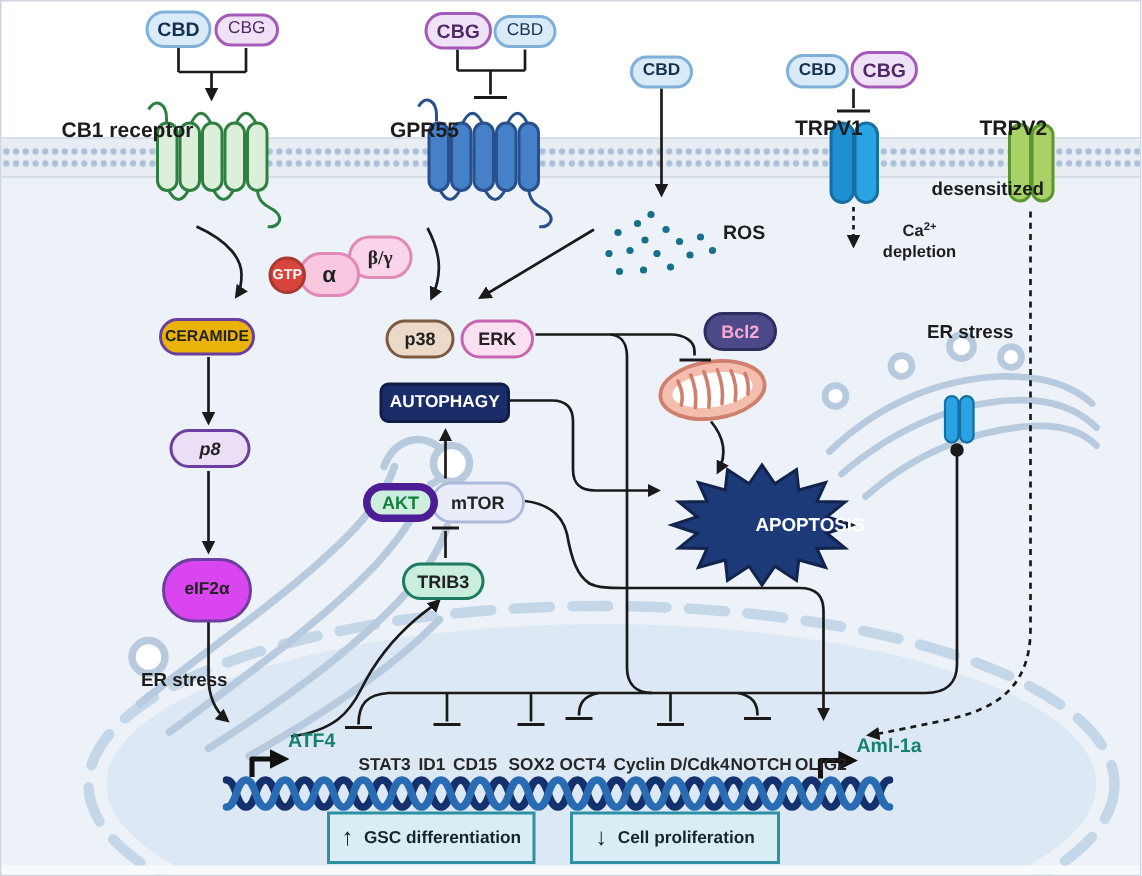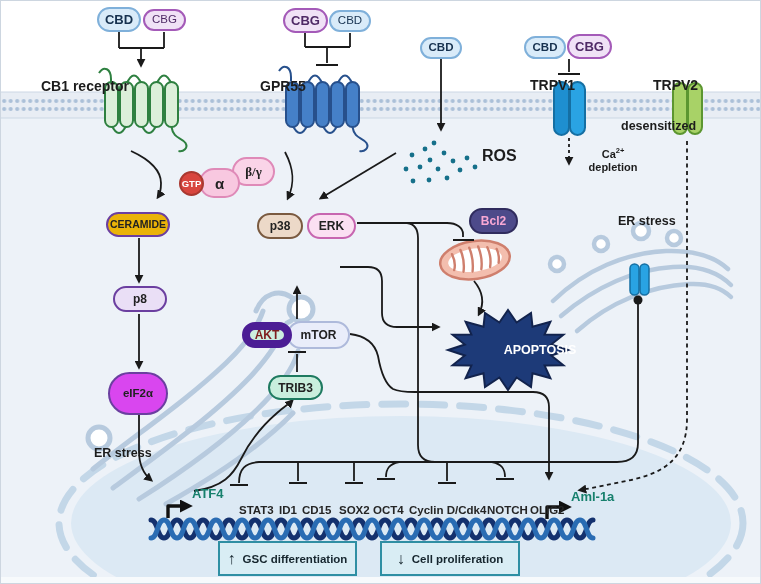--- a/index.html
+++ b/index.html
@@ -221,40 +221,41 @@
 <div class="pill" style="left:419px;top:36px;width:42px;height:22px;background:#d9ebf9;border:2px solid #7fb0da;color:#16314f;font-size:11.5px;font-weight:600;">CBD</div>
 <div class="pill" style="left:523px;top:35px;width:42px;height:23px;background:#d9ebf9;border:2px solid #7fb0da;color:#16314f;font-size:11.5px;font-weight:600;">CBD</div>
 <div class="pill" style="left:566px;top:33px;width:45px;height:25px;background:#f0e2f6;border:2px solid #a45ab8;color:#4f2a66;font-size:13px;">CBG</div>
 
 <div class="lbl" style="left:8px;top:78px;font-size:14px;">CB1 receptor</div>
 <div class="lbl" style="left:227px;top:78px;font-size:14px;">GPR55</div>
 <div class="lbl" style="left:497px;top:77px;font-size:14px;">TRPV1</div>
 <div class="lbl" style="left:620px;top:77px;font-size:14px;">TRPV2</div>
 <div class="lbl" style="left:588px;top:119px;font-size:12.5px;">desensitized</div>
 
-<div class="lbl" style="left:449px;top:147px;font-size:16px;">ROS</div>
+<div class="lbl" style="left:449px;top:147px;font-size:13px;">ROS</div>
 <div class="ca-wrap" style="left:582px;top:145px;width:60px;font-size:11px;">
   <span>Ca</span><sup class="ca">2+</sup><br>
   <span>depletion</span>
 </div>
 
 <div class="pill" style="left:231px;top:156px;width:43px;height:29px;background:#fad4e8;border:2px solid #df8ab8;color:#222;font-size:13px;font-weight:600;font-family:Liberation Serif, serif;">β/γ</div>
 <div class="pill" style="left:198px;top:167px;width:41px;height:30px;background:#f8c8e0;border:2px solid #df8ab8;color:#222;font-size:15px;font-weight:600;">α</div>
 <div class="pill" style="left:178px;top:170px;width:25px;height:25px;background:#d8453e;border:2px solid #a93830;color:#fff;font-size:9.5px;">GTP</div>
 
 <div class="pill" style="left:105px;top:211px;width:64px;height:25px;background:#eab308;border:2px solid #6b3fa0;color:#222;font-size:10.5px;">CERAMIDE</div>
-<div class="pill" style="left:112px;top:285px;width:54px;height:26px;background:#eadff6;border:2px solid #6b3fa0;color:#222;font-size:12px;">p8</div>
+<div class="pill" style="left:112px;top:285px;width:54px;height:26px;background:#eadff6;border:2px solid #6b3fa0;color:#222;font-size:12px;font-style:italic;">p8</div>
 <div class="pill" style="left:107px;top:371px;width:60px;height:43px;background:#d946ef;border:2px solid #6b3fa0;color:#222;font-size:11.5px;">eIF2α</div>
 <div class="lbl" style="left:61px;top:446px;font-size:12.5px;">ER stress</div>
 
 <div class="pill" style="left:256px;top:212px;width:46px;height:26px;background:#ecd9c8;border:2px solid #7a5a40;color:#222;font-size:12px;">p38</div>
 <div class="pill" style="left:306px;top:212px;width:49px;height:26px;background:#fbe0f2;border:2px solid #c766b0;color:#222;font-size:12px;">ERK</div>
 <div class="pill" style="left:468px;top:207px;width:49px;height:26px;background:#4d4a8a;border:2px solid #302c5e;color:#f9a8d4;font-size:12px;">Bcl2</div>
+<div class="pill" style="left:252px;top:254px;width:87px;height:27px;border-radius:6px;background:#1b2d68;border:2px solid #101c45;color:#fff;font-size:11.5px;">AUTOPHAGY</div>
 <div class="pill" style="left:286px;top:320px;width:63px;height:28px;background:#e9edfa;border:2px solid #aebadb;color:#222;font-size:12px;z-index:3;">mTOR</div>
-<div class="pill" style="left:241px;top:321px;width:50px;height:26px;background:#cdeede;border:8px solid #4c1d95;color:#7f1d1d;font-size:12px;z-index:4;">AKT</div>
+<div class="pill" style="left:241px;top:321px;width:50px;height:26px;background:#cdeede;border:5px solid #4c1d95;color:#15803d;font-size:12px;z-index:4;">AKT</div>
 <div class="pill" style="left:267px;top:374px;width:55px;height:25px;background:#c9eedd;border:2px solid #1e7a60;color:#222;font-size:12px;">TRIB3</div>
 
 <div class="lbl" style="left:449px;top:343px;width:116px;text-align:center;color:#fff;font-size:12.5px;z-index:4;">APOPTOSIS</div>
 <div class="lbl" style="left:585px;top:214px;font-size:12.5px;">ER stress</div>
 
 <div class="lbl teal" style="left:159px;top:486px;font-size:13px;text-align:center;">ATF4</div>
 <div class="lbl teal" style="left:538px;top:489px;font-size:13px;">Aml-1a</div>
 
 <div class="lbl" style="left:206px;top:504px;font-size:11.5px;color:#252525;">STAT3</div>
 <div class="lbl" style="left:246px;top:504px;font-size:11.5px;color:#252525;">ID1</div>

